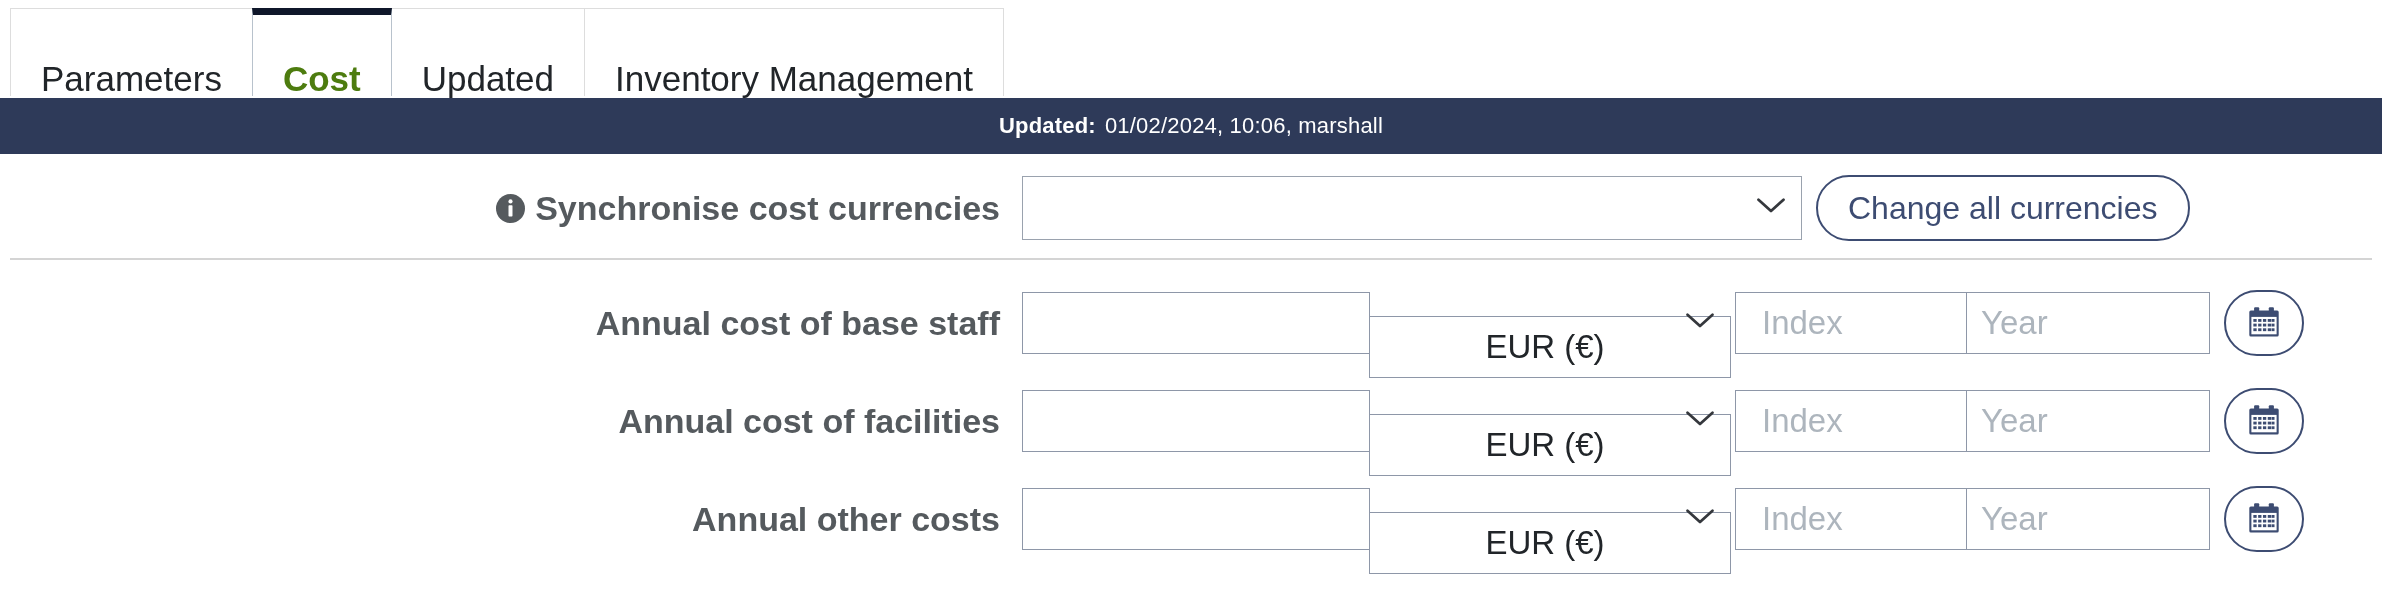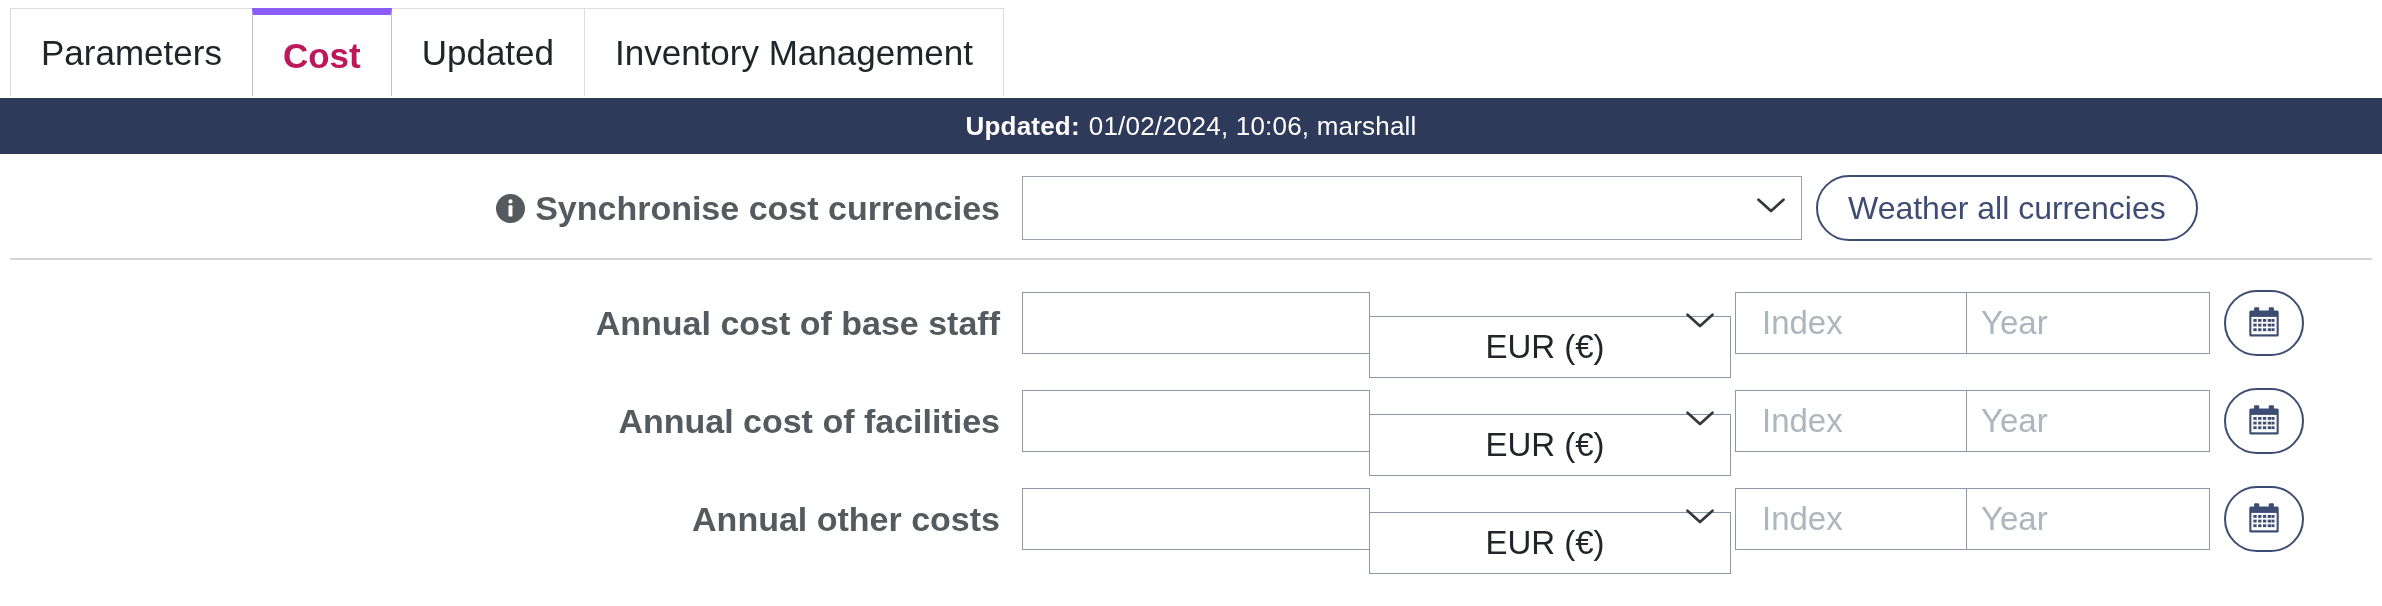--- a/index.html
+++ b/index.html
@@ -16,50 +16,50 @@
   
   .tabbar {
     position: absolute; left: 0; top: 0;
     width: 2382px; height: 98px;
     background: #ffffff;
     display: flex; align-items: flex-start;
     padding-left: 10px;
   }
   .tab {
     height: 88px;
-    display: flex; align-items: center; justify-content: center;
+    display: flex; align-items: flex-end; justify-content: center;
     padding: 0 30px;
     background: #ffffff;
     border: 1px solid #dddddd;
     border-bottom: none;
     margin-right: -1px;
     font-size: 35px;
     color: #212529;
     line-height: 1;
     white-space: nowrap;
     position: relative;
     top: 8px;
   }
   .tab.active {
     border: 1px solid #b8c2cc;
-    border-top: 7px solid #8b5cf6;
+    border-top: 7px solid #0f172a;
     border-bottom: none;
-    color: #be185d;
+    color: #4d7c0f;
     font-weight: bold;
     z-index: 3;
     height: 88px;
   }
 
   
   .updated-bar {
     position: absolute; left: 0; top: 98px;
     width: 2382px; height: 56px;
     background: #2e3a59;
     display: flex; align-items: center; justify-content: center;
-    color: #ffffff; font-size: 26px;
+    color: #ffffff; font-size: 22px;
     letter-spacing: .2px;
   }
   .updated-bar .lab { font-weight: bold; margin-right: 9px; }
   .updated-bar .val { font-weight: normal; }
 
   
   .form-area { position: absolute; left: 0; top: 154px; width: 2382px; }
 
   .row { display: flex; align-items: center; width: 2382px; }
 
@@ -199,21 +199,21 @@
         <div class="ctrl-group">
           <span class="sel-wrap">
             <input class="txt-input sync-select" type="text" readonly="" value="" style="">
             <span class="chev">
               <svg width="30" height="18" viewBox="0 0 24 14" aria-hidden="true">
                 <path d="M2 2 L12 11 L22 2" fill="none" stroke="#35383d" stroke-width="2.2" stroke-linecap="round" stroke-linejoin="round"></path>
               </svg>
             </span>
           </span>
           <button class="btn-pill">
-            <span>Weather all currencies</span>
+            <span>Change all currencies</span>
           </button>
         </div>
       </div>
       <div class="divider"></div>
     </div>
 
     <div class="cost-block">
 
       <div class="row row-cost">
         <div class="row-label">Annual cost of base staff</div>

